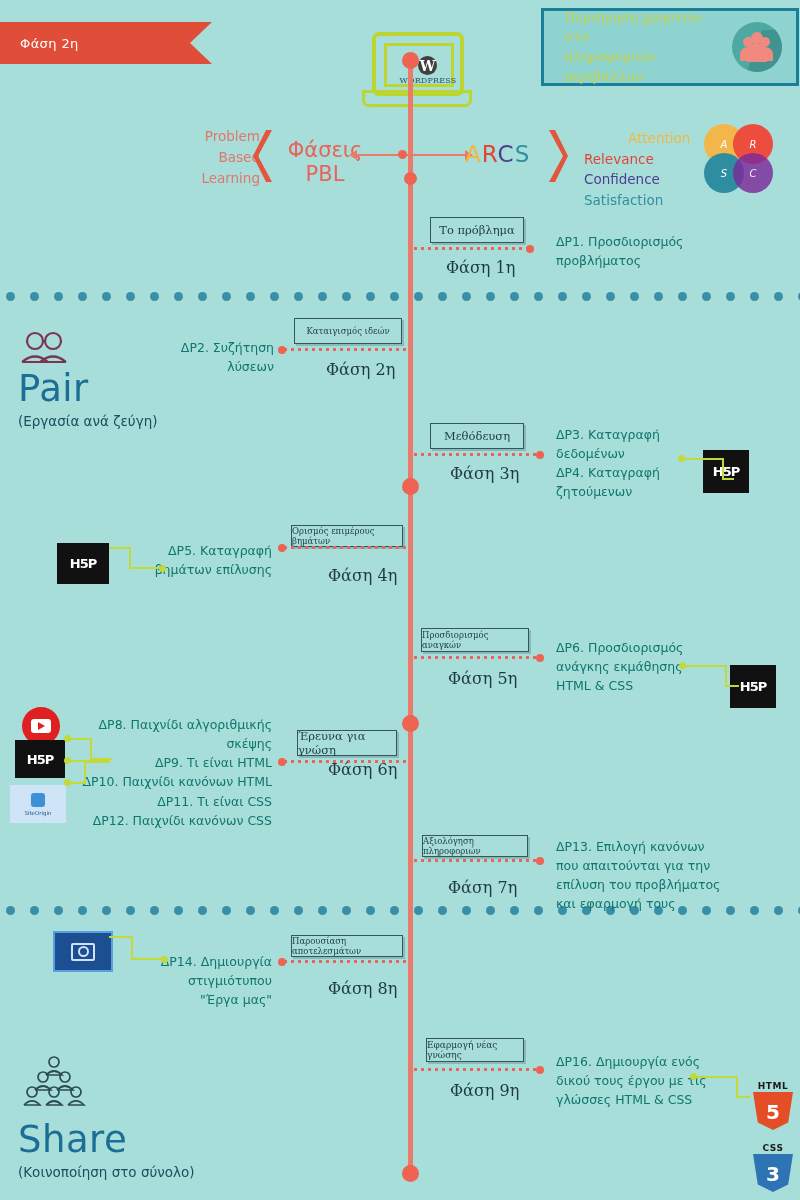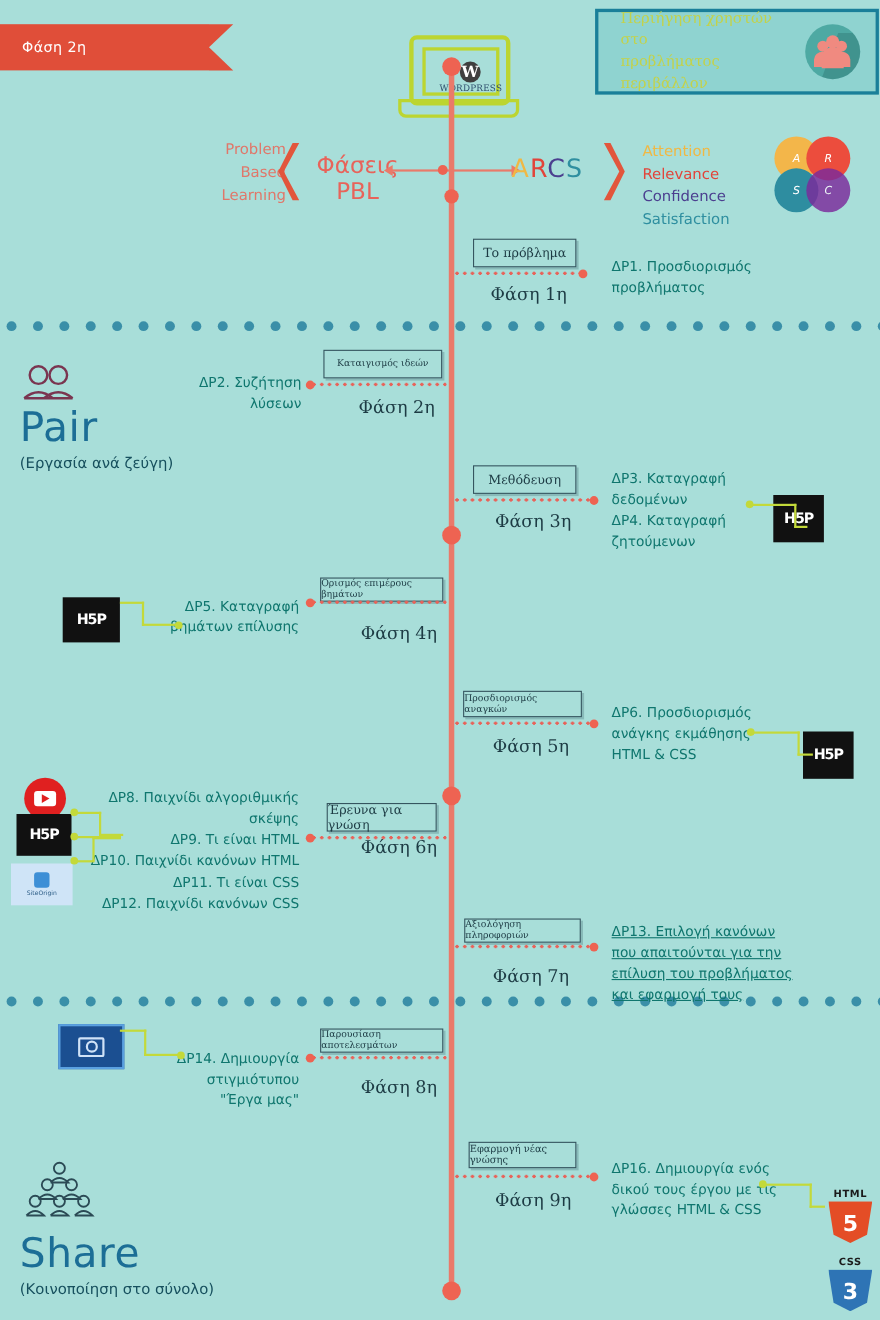--- a/index.html
+++ b/index.html
@@ -86,21 +86,21 @@
   .pbl-title{
     left:280px;top:139px;width:90px;text-align:center;color:#e8635a;
     font-size:21px;line-height:1.12;
   }
   .arcs-title{left:465px;top:141px;font-size:23px;letter-spacing:1px;}
   .arcs-title span:nth-child(1){color:#f0b844;}
   .arcs-title span:nth-child(2){color:#e2443a;}
   .arcs-title span:nth-child(3){color:#4b3f8f;}
   .arcs-title span:nth-child(4){color:#2f8fa0;}
   .arcs-words{left:584px;top:128px;font-size:13.5px;line-height:1.53;}
-  .arcs-words div:nth-child(1){color:#f0b844;}
+  .arcs-words div:nth-child(1){color:#f0b844;margin-left:44px;}
   .arcs-words div:nth-child(2){color:#e2443a;}
   .arcs-words div:nth-child(3){color:#4b3f8f;}
   .arcs-words div:nth-child(4){color:#2f8fa0;}
 
   .harrow{left:356px;top:154px;width:110px;height:2px;background:#ea7a6a;}
   .harrow:before,.harrow:after{
     content:"";position:absolute;top:-4px;width:0;height:0;
     border-top:5px solid transparent;border-bottom:5px solid transparent;
   }
   .harrow:before{left:-7px;border-right:8px solid #ea7a6a;}
@@ -180,21 +180,21 @@
 <div id="stage">
 
   <div class="abs ribbon">
     <span class="label">Φάση 2η</span>
   </div>
   <div class="abs ribbon-tail"></div>
 
   <div class="abs headerbox">
     <div class="htext">
       <div>Περιήγηση χρηστών στο</div>
-      <div>προβλήματος περιβάλλον</div>
+      <div>πληροφοριών περιβάλλον</div>
     </div>
     <div class="users-badge">
       <div class="shadow"></div>
       <div class="hd" style="left:11px;top:15px;width:10px;height:10px;"></div>
       <div class="p" style="left:8px;top:25px;width:16px;height:14px;"></div>
       <div class="hd" style="left:28px;top:15px;width:10px;height:10px;"></div>
       <div class="p" style="left:25px;top:25px;width:16px;height:14px;"></div>
       <div class="hd" style="left:19px;top:10px;width:12px;height:12px;"></div>
       <div class="p" style="left:15px;top:21px;width:20px;height:19px;"></div>
     </div>
@@ -433,21 +433,21 @@
         <div>ΔΡ10. Παιχνίδι κανόνων HTML</div>
         <div>ΔΡ11. Τι είναι CSS</div>
         <div>ΔΡ12. Παιχνίδι κανόνων CSS</div>
       </div>
       <div class="chip" style="left: 422px; top: 835px; width: 104px; height: 20px; font-size: 8.5px;">
         <span>Αξιολόγηση πληροφοριών</span>
       </div>
       <div class="dotline" style="left: 412px; top: 859px; width: 128px;"></div>
       <div class="dotcap" style="top: 856.5px; left: 536px;"></div>
       <div class="phaselab" style="left: 448px; top: 878px;">Φάση 7η</div>
-      <div class="acttext" style="left: 556px; top: 837px; width: 200px; text-decoration: underline;">
+      <div class="acttext" style="left: 556px; top: 837px; width: 200px;">
         <div>ΔΡ13. Επιλογή κανόνων</div>
         <div>που απαιτούνται για την</div>
         <div>επίλυση του προβλήματος</div>
         <div>και εφαρμογή τους</div>
       </div>
       <div class="chip" style="left: 291px; top: 935px; width: 110px; height: 20px; font-size: 8.5px;">
         <span>Παρουσίαση αποτελεσμάτων</span>
       </div>
       <div class="dotline" style="left: 282px; top: 960px; width: 124px;"></div>
       <div class="dotcap" style="top: 957.5px; left: 278px;"></div>

